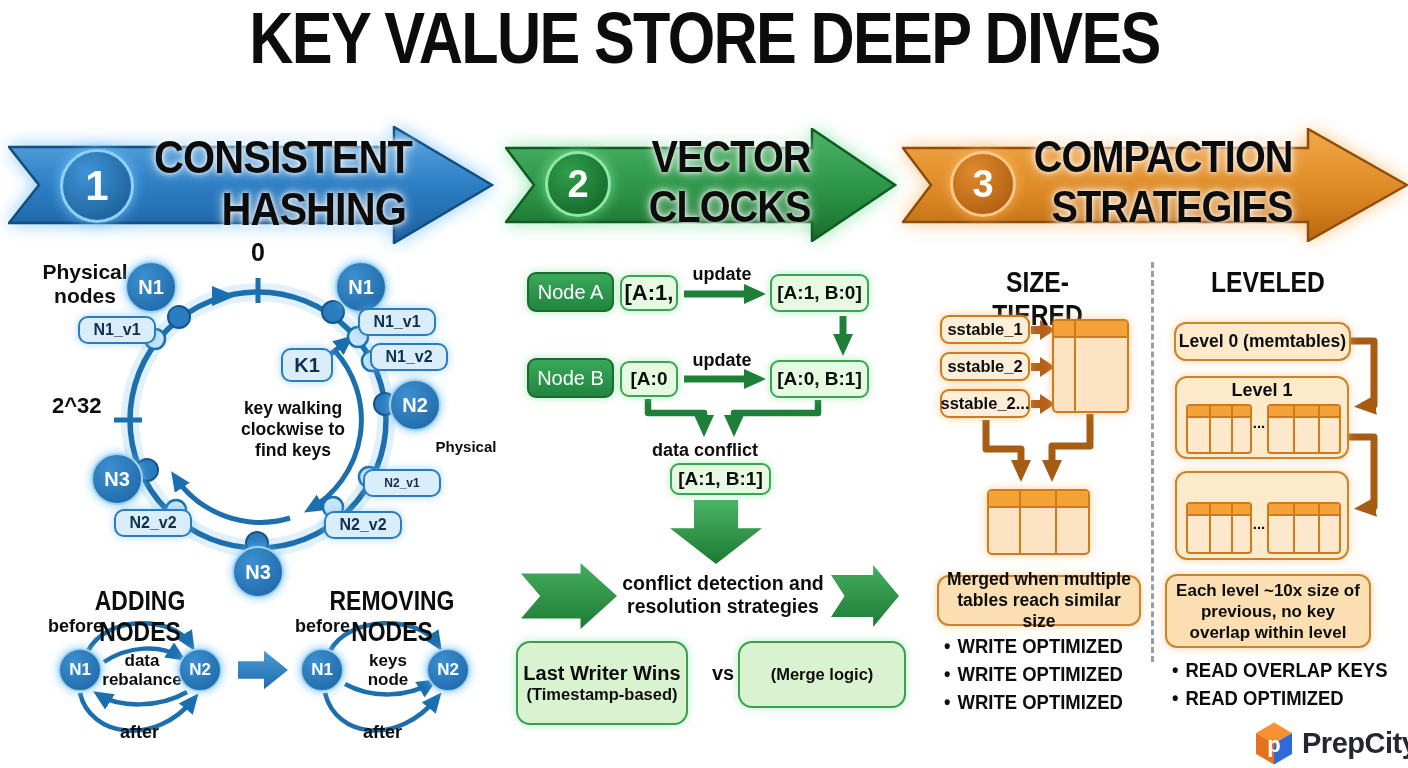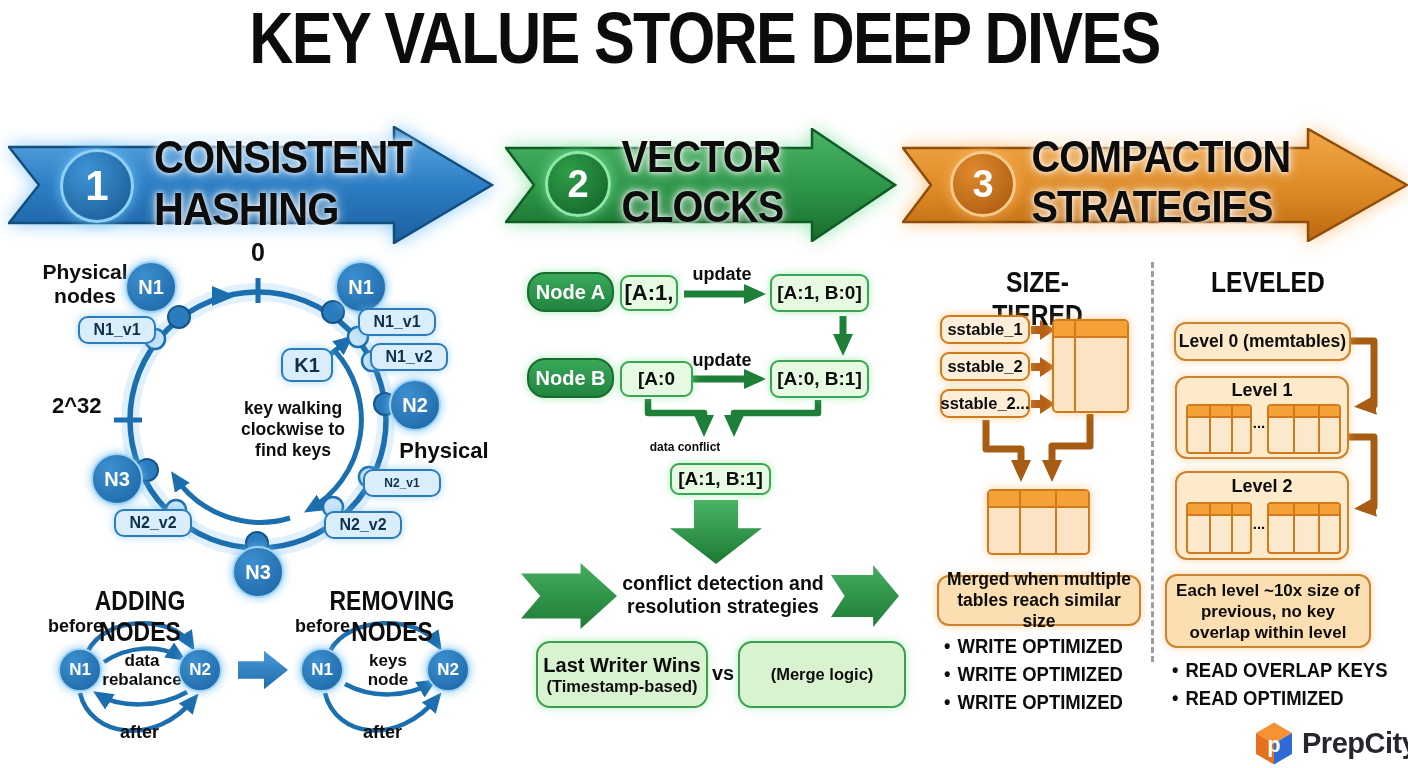--- a/index.html
+++ b/index.html
@@ -30,21 +30,21 @@
     position:absolute; border-radius:50%; color:#fff; font-weight:bold;
     display:flex; align-items:center; justify-content:center;
   }
   .num1 { background:radial-gradient(circle at 35% 30%, #3f94d6, #14568f);
           border:3px solid #8fd0f5; box-shadow:0 0 14px rgba(110,195,250,.9); }
   .num2 { background:radial-gradient(circle at 35% 30%, #2f9e49, #115f26);
           border:3px solid #8fe8a8; box-shadow:0 0 14px rgba(120,230,150,.85); }
   .num3 { background:radial-gradient(circle at 35% 30%, #e08a2e, #a6570c);
           border:3px solid #f8c888; box-shadow:0 0 14px rgba(250,185,100,.85); }
   .banner-text {
-    position:absolute; font-weight:bold; color:#0c0c0c; text-align:left;
+    position:absolute; font-weight:bold; color:#0c0c0c; text-align:right;
     text-shadow:0 0 6px #fff, 0 0 12px rgba(255,255,255,.9);
     letter-spacing:-1px; line-height:52px; font-size:46px;
   }
 
   
   .ncirc {
     border-radius:50%; color:#fff; font-weight:bold;
     background:radial-gradient(circle at 35% 30%, #3d90d0, #1a62a2);
     border:2px solid #9fd4f2; box-shadow:0 0 10px rgba(110,190,245,.8);
     display:flex; align-items:center; justify-content:center;
@@ -55,21 +55,21 @@
     display:flex; align-items:center; justify-content:center;
   }
   .small-arrow-blue {
     background:linear-gradient(180deg,#4a9bd8,#1e6cab);
     clip-path:polygon(0 28%,52% 28%,52% 2%,100% 50%,52% 98%,52% 72%,0 72%);
   }
 
   
   .gbox-dark {
     background:linear-gradient(180deg,#39a859,#228540); border:2.5px solid #196c2d;
-    border-radius:18px; color:#fff; font-weight:bold;
+    border-radius:9px; color:#fff; font-weight:normal;
     box-shadow:0 0 10px rgba(120,220,145,.6);
     display:flex; align-items:center; justify-content:center;
   }
   .gpill {
     background:#e6fae2; border:2.5px solid #3aa554; border-radius:9px;
     font-weight:bold; color:#0d0d0d; box-shadow:0 0 9px rgba(130,225,150,.6);
     display:flex; align-items:center; justify-content:center;
   }
   .gbox-big {
     background:#d9f3d1; border:2.5px solid #3aa050; border-radius:14px;
@@ -259,21 +259,21 @@
     <span>3</span>
   </div>
 <div class="banner-text" style="left:1017px;top:132px;width:290px;line-height:50px;font-size:44px">
   <div class="cx9">COMPACTION</div>
   <div class="cx9">STRATEGIES</div>
 </div>
 
 <div class="abs ctr b" style="left:38px;top:260px;width:94px;font-size:21px;line-height:24px">Physical nodes</div>
 <div class="abs ctr b" style="left:243px;top:238px;width:30px;font-size:25px">0</div>
 <div class="abs b" style="left:52px;top:393px;width:60px;font-size:22px;">2^32</div>
-<div class="abs ctr b" style="left:398px;top:438px;width:92px;font-size:22px">Physical</div>
+<div class="abs ctr b" style="left:420px;top:438px;width:92px;font-size:15px">Physical</div>
 <div class="abs ctr b" style="left:228px;top:398px;width:130px;font-size:17.5px;line-height:21px">key walking clockwise to find keys</div>
 
 <div class="abs ncirc" style="left:125px;top:261px;width:52px;height:52px;font-size:20px">N1</div>
 <div class="abs ncirc" style="left:335px;top:261px;width:52px;height:52px;font-size:20px">N1</div>
 <div class="abs ncirc" style="left:389px;top:379px;width:52px;height:52px;font-size:20px">N2</div>
 <div class="abs ncirc" style="left:91px;top:453px;width:52px;height:52px;font-size:20px">N3</div>
 <div class="abs ncirc" style="left:232px;top:546px;width:52px;height:52px;font-size:20px">N3</div>
 
 <div class="abs bpill" style="left:78px;top:316px;width:78px;height:28px;font-size:16px">N1_v1</div>
 <div class="abs bpill" style="left:358px;top:308px;width:78px;height:28px;font-size:16px">N1_v1</div>
@@ -302,33 +302,33 @@
 <div class="abs ctr b" style="left:350px;top:651px;width:76px;font-size:17px;line-height:19px">keys node</div>
 <div class="abs ncirc" style="left:426px;top:648px;width:44px;height:44px;font-size:17px">N2</div>
 <div class="abs b" style="left:363px;top:722px;font-size:18px">after</div>
 
 <div class="abs gbox-dark" style="left:527px;top:272px;width:87px;height:40px;font-size:20px">Node A</div>
 <div class="abs gpill" style="left:620px;top:275px;width:58px;height:36px;font-size:22px">[A:1,</div>
 <div class="abs ctr b" style="left:690px;top:264px;width:64px;font-size:18px">update</div>
 <div class="abs gpill" style="left:770px;top:274px;width:99px;height:38px;font-size:19px">[A:1, B:0]</div>
 
 <div class="abs gbox-dark" style="left:527px;top:358px;width:87px;height:40px;font-size:20px">Node B</div>
-<div class="abs gpill" style="left:620px;top:361px;width:73px;height:36px;font-size:19px">[A:0</div>
+<div class="abs gpill" style="left:620px;top:361px;width:58px;height:36px;font-size:19px">[A:0</div>
 <div class="abs ctr b" style="left:690px;top:350px;width:64px;font-size:18px">update</div>
 <div class="abs gpill" style="left:770px;top:360px;width:99px;height:38px;font-size:19px">[A:0, B:1]</div>
 
-<div class="abs ctr b" style="left:624px;top:440px;width:122px;font-size:12px">data conflict</div>
+<div class="abs ctr b" style="left:644px;top:440px;width:122px;font-size:18px">data conflict</div>
 <div class="abs gpill" style="left:670px;top:463px;width:101px;height:32px;font-size:19px">[A:1, B:1]</div>
 
 <div class="abs green-down-arrow" style="left:670px;top:500px;width:92px;height:64px"></div>
 <div class="abs green-chevron" style="left:521px;top:563px;width:96px;height:66px"></div>
 <div class="abs green-chevron" style="left:831px;top:565px;width:68px;height:62px"></div>
 <div class="abs ctr b" style="left:618px;top:572px;width:210px;font-size:19.5px;line-height:23px">conflict detection and resolution strategies</div>
 
-<div class="abs gbox-big" style="left:536px;top:641px;width:172px;height:67px">
+<div class="abs gbox-big" style="left:516px;top:641px;width:172px;height:84px">
   <div class="b" style="font-size:20px">Last Writer Wins</div>
   <div class="b" style="font-size:16.5px">(Timestamp-based)</div>
 </div>
 <div class="abs ctr b" style="left:708px;top:662px;width:30px;font-size:20px">vs</div>
 <div class="abs gbox-big" style="left:738px;top:641px;width:168px;height:67px">
   <div class="b" style="font-size:16.5px">(Merge logic)</div>
 </div>
 
 <div class="abs ctr b" style="left:950px;top:266px;width:175px;font-size:29px">
     <span class="cx">SIZE-TIERED</span>
@@ -382,21 +382,20 @@
   </div>
   <div class="abs ctr b" style="left:73px;top:36px;width:18px;font-size:15px">...</div>
   <div class="mini" style="left:90px;top:26px;width:74px;height:50px">
     <div class="mh"></div>
       <div class="mc" style="left:24px"></div>
       <div class="mc" style="left:49px"></div>
   </div>
 </div>
 
 <div class="abs levbox" style="left:1175px;top:471px;width:174px;height:89px">
-  <div class="ctr b" style="height:26px;font-size:18px">Level 2</div>
   <div class="mini" style="left:9px;top:29px;width:66px;height:52px">
     <div class="mh"></div>
       <div class="mc" style="left:21px"></div>
       <div class="mc" style="left:43px"></div>
   </div>
   <div class="abs ctr b" style="left:73px;top:42px;width:18px;font-size:15px">...</div>
   <div class="mini" style="left:90px;top:29px;width:74px;height:52px">
     <div class="mh"></div>
       <div class="mc" style="left:24px"></div>
       <div class="mc" style="left:49px"></div>

